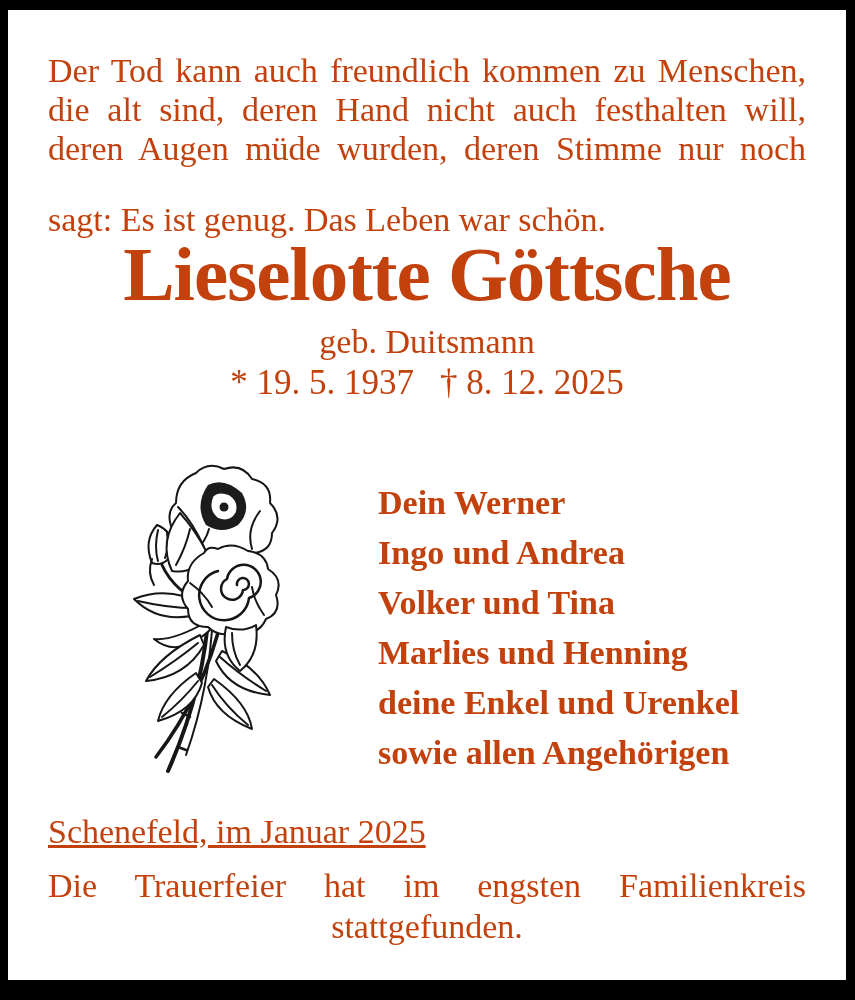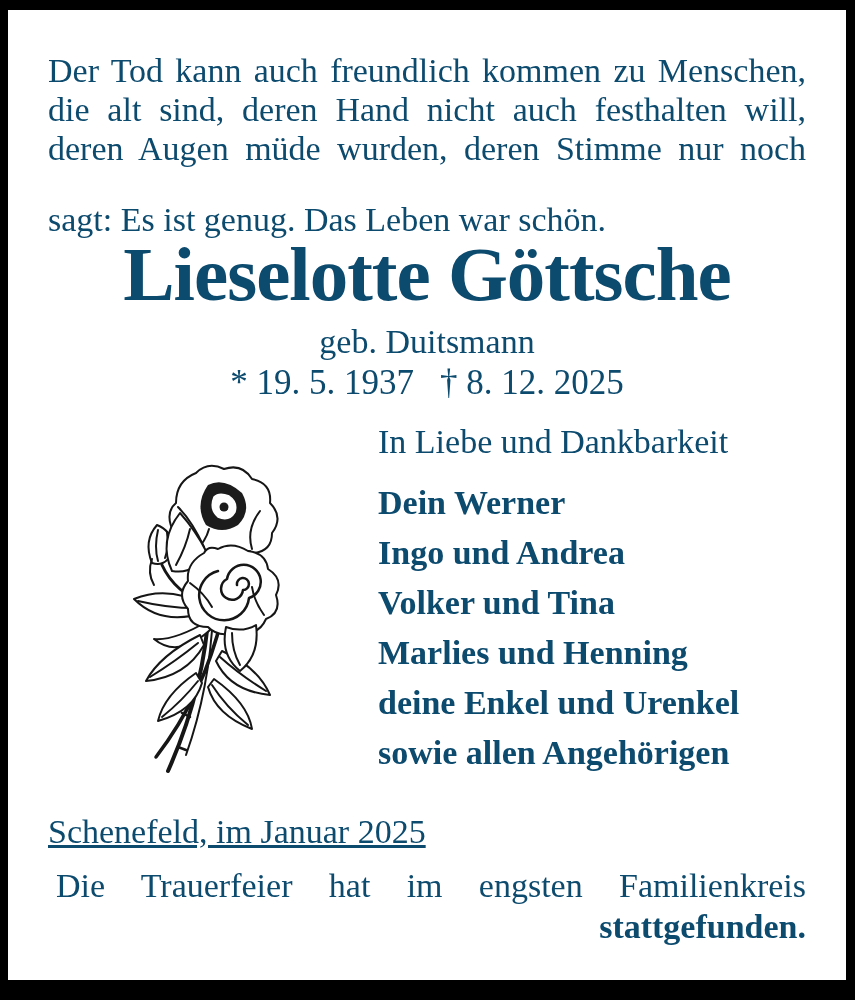--- a/index.html
+++ b/index.html
@@ -7,21 +7,21 @@
     padding: 0;
     background: #000;
   }
   .screen {
     position: relative;
     width: 855px;
     height: 1000px;
     background: #000;
     overflow: hidden;
     font-family: "Liberation Serif", "DejaVu Serif", serif;
-    color: #0c4a6e;
+    color: #c2410c;
   }
   .card {
     position: absolute;
     left: 8px;
     top: 10px;
     width: 838px;
     height: 970px;
     background: #ffffff;
   }
   .abs { position: absolute; }
@@ -106,22 +106,22 @@
     line-height: 40px;
     text-decoration: underline;
   }
   .closing {
     left: 40px;
     top: 855px;
     width: 758px;
     font-size: 34px;
     line-height: 41px;
   }
-  .closing .jline { text-align: justify; text-align-last: justify; margin-left: 8px; }
-  .closing .lline { text-align: right; font-weight: bold; }
+  .closing .jline { text-align: justify; text-align-last: justify; }
+  .closing .lline { text-align: center; }
 </style>
 </head>
 <body>
 
 <div class="screen">
   <div class="card">
 
     <div class="abs opening">
       <div class="jline">Der Tod kann auch freundlich kommen zu Menschen,</div>
       <div class="jline">die alt sind, deren Hand nicht auch festhalten will,</div>
@@ -130,21 +130,20 @@
     </div>
 
     <div class="abs name">Lieselotte Göttsche</div>
 
     <div class="abs maiden">geb. Duitsmann</div>
 
     <div class="abs dates">
       <span>* 19. 5. 1937</span><span class="gap"></span><span>† 8. 12. 2025</span>
     </div>
 
-    <div class="abs intro">In Liebe und Dankbarkeit</div>
 
     <div class="abs mourners">
       <div>Dein Werner</div>
       <div>Ingo und Andrea</div>
       <div>Volker und Tina</div>
       <div>Marlies und Henning</div>
       <div>deine Enkel und Urenkel</div>
       <div>sowie allen Angehörigen</div>
     </div>
 

